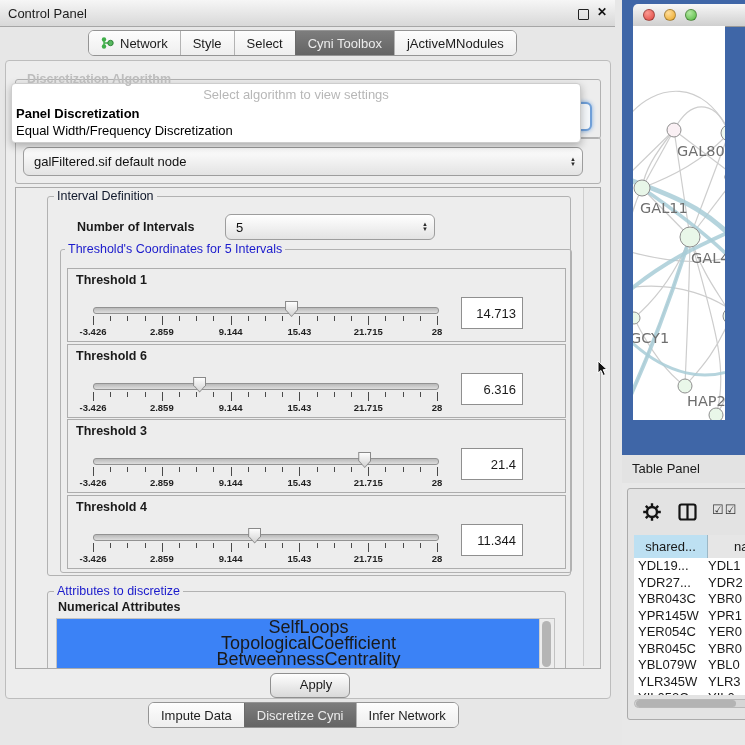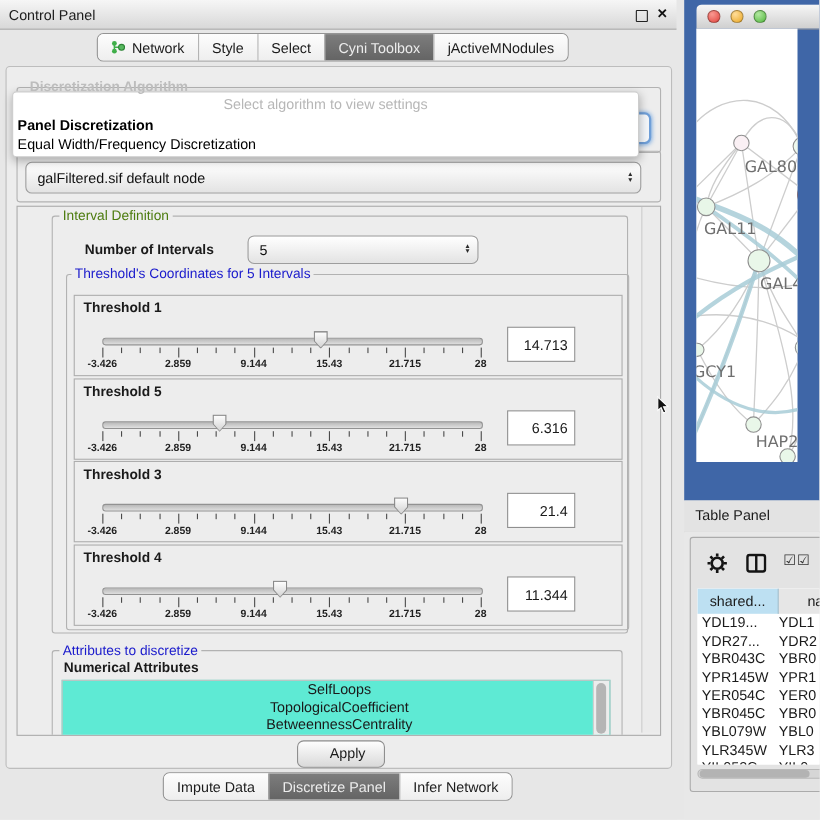--- a/index.html
+++ b/index.html
@@ -20,21 +20,21 @@
   .seg:first-child{border-left:none;}
   .seg.sel{background:linear-gradient(#7d7d7d,#646464);color:#ececec;border-left-color:#6a6a6a;}
   .seg .net-ico{margin-right:6px;display:inline-flex;}
   #top-tabs{left:88px;top:30px;}
   #bottom-tabs{left:148px;top:702px;}
   #content{left:5px;top:60px;width:604px;height:637px;background:#ededed;
            border:1px solid #bdbdbd;border-radius:4px;}
   .group{position:absolute;border:1px solid #b2b2b2;border-radius:3px;}
   .group-title{position:absolute;top:-8px;left:8px;padding:0 3px;font-size:12.5px;background:#ededed;}
   .gt-gray{color:#3c3c3c;}
-  .gt-green{color:#4d7c0f;}
+  .gt-green{color:#0f172a;}
   .gt-blue{color:#1a1acc;}
   .gt-faded{color:#bdbdbd;font-weight:700;background:transparent;z-index:60;}
   
   .combo{position:absolute;background:linear-gradient(#ffffff,#e3e3e3);border:1px solid #9d9d9d;
          border-radius:6px;font-size:13px;color:#111;display:flex;align-items:center;}
   .combo .val{padding-left:10px;flex:1;overflow:hidden;white-space:nowrap;}
   .stepper{display:flex;flex-direction:column;align-items:center;justify-content:center;
            width:18px;font-size:6px;line-height:5px;color:#2b2b2b;}
   
   #algo-popup{left:5px;top:22px;width:568px;height:58px;background:#fff;border:1px solid #cdcdcd;
@@ -64,22 +64,22 @@
   .sl-thumb i{position:absolute;left:1px;top:1px;right:1px;bottom:1px;display:block;
             clip-path:polygon(0 0,100% 0,100% 55%,50% 100%,0 55%);
             background:linear-gradient(#fdfdfd,#d2d2d2);}
   .tick{position:absolute;width:1px;background:#4a4a4a;top:47px;}
   .tick.minor{height:5px;}
   .tick.major{height:9px;}
   .tick-label{position:absolute;top:57px;width:44px;text-align:center;font-size:9.5px;
               font-weight:700;color:#1f1f1f;}
   #attr-group{left:31px;top:403px;width:517px;height:90px;text-align:center;}
   #attr-list-title{left:10px;top:8px;font-size:12.5px;font-weight:700;}
-  #attr-list{left:8px;top:26px;width:497px;height:52px;background:#5eead4;border:1px solid #c2c2c2;
-             overflow:hidden;font-size:13px;}
+  #attr-list{left:8px;top:26px;width:497px;height:52px;background:#3b82f6;border:1px solid #c2c2c2;
+             overflow:hidden;font-size:18px;}
   .attr-item{padding-left:6px;line-height:16px;white-space:nowrap;}
   #attr-scroll{position:absolute;right:0;top:0;bottom:0;width:14px;background:#ededed;
                border-left:1px solid #cfcfcf;}
   #attr-scroll-thumb{position:absolute;left:2px;top:2px;width:9px;height:46px;background:#b5b5b5;
                      border-radius:5px;}
   #apply-btn{left:264px;top:612px;width:66px;height:23px;border:1px solid #8f8f8f;border-radius:6px;
              background:linear-gradient(#fefefe,#d9d9d9);font-size:13px;text-align:center;
              line-height:22px;padding-left:12px;}
   
   #net-window{left:622px;top:0;width:123px;height:455px;background:#3f66a7;}
@@ -205,21 +205,21 @@
               <div class="tick-label" style="left: 140.6px;">9.144</div>
               <div class="tick-label" style="left: 209.4px;">15.43</div>
               <div class="tick-label" style="left: 278.2px;">21.715</div>
               <div class="tick-label" style="left: 347px;">28</div>
               <div class="sl-thumb" style="left: 217.056px;">
                 <i></i>
               </div>
               <div class="thr-value">14.713</div>
             </div>
             <div class="thr-box" style="top: 93.5px;">
-              <div class="thr-label">Threshold 5</div>
+              <div class="thr-label">Threshold 6</div>
               <div class="sl-track"></div>
               <div class="tick major" style="left: 25px;"></div>
               <div class="tick minor" style="left: 42.2px;"></div>
               <div class="tick minor" style="left: 59.4px;"></div>
               <div class="tick minor" style="left: 76.6px;"></div>
               <div class="tick major" style="left: 93.8px;"></div>
               <div class="tick minor" style="left: 111px;"></div>
               <div class="tick minor" style="left: 128.2px;"></div>
               <div class="tick minor" style="left: 145.4px;"></div>
               <div class="tick major" style="left: 162.6px;"></div>
@@ -335,21 +335,21 @@
       <div id="vscroll-track" class="abs">
         
       </div>
     </div>
 
     <div id="apply-btn" class="abs">Apply</div>
   </div>
 
   <div id="bottom-tabs" class="abs segbar">
       <div class="seg">Impute Data</div>
-      <div class="seg sel">Discretize Panel</div>
+      <div class="seg sel">Discretize Cyni</div>
       <div class="seg">Infer Network</div>
     </div>
 </div>
 
 <div id="net-window" class="abs">
   <div id="net-titlebar" class="abs">
     <span class="tlight" id="tl-red"></span>
     <span class="tlight" id="tl-yellow"></span>
     <span class="tlight" id="tl-green"></span>
   </div>

